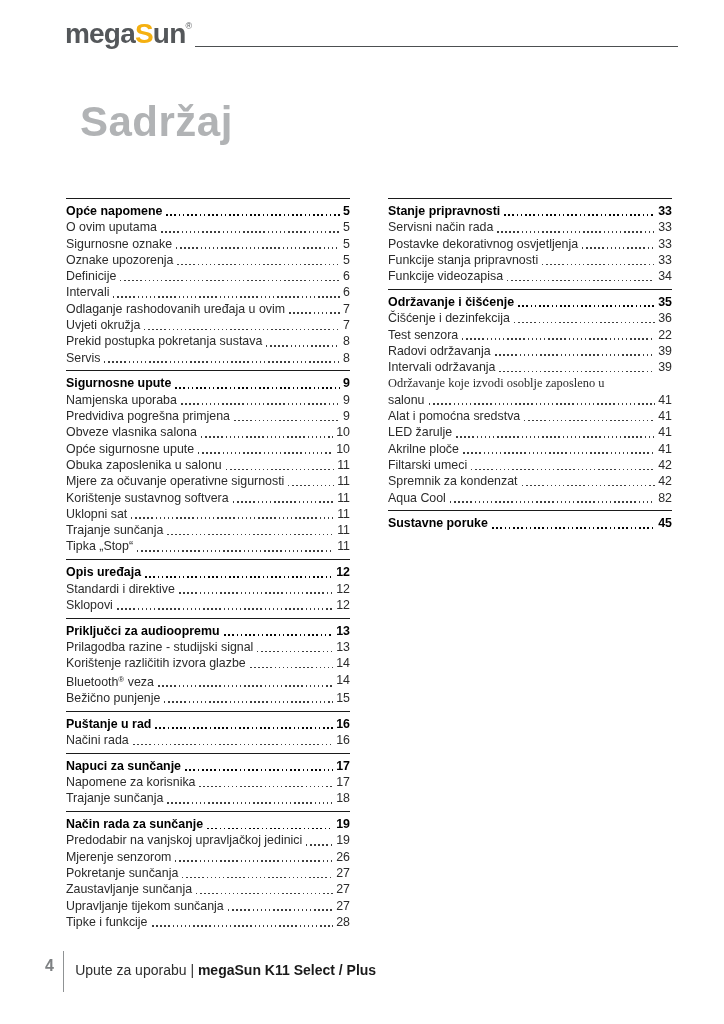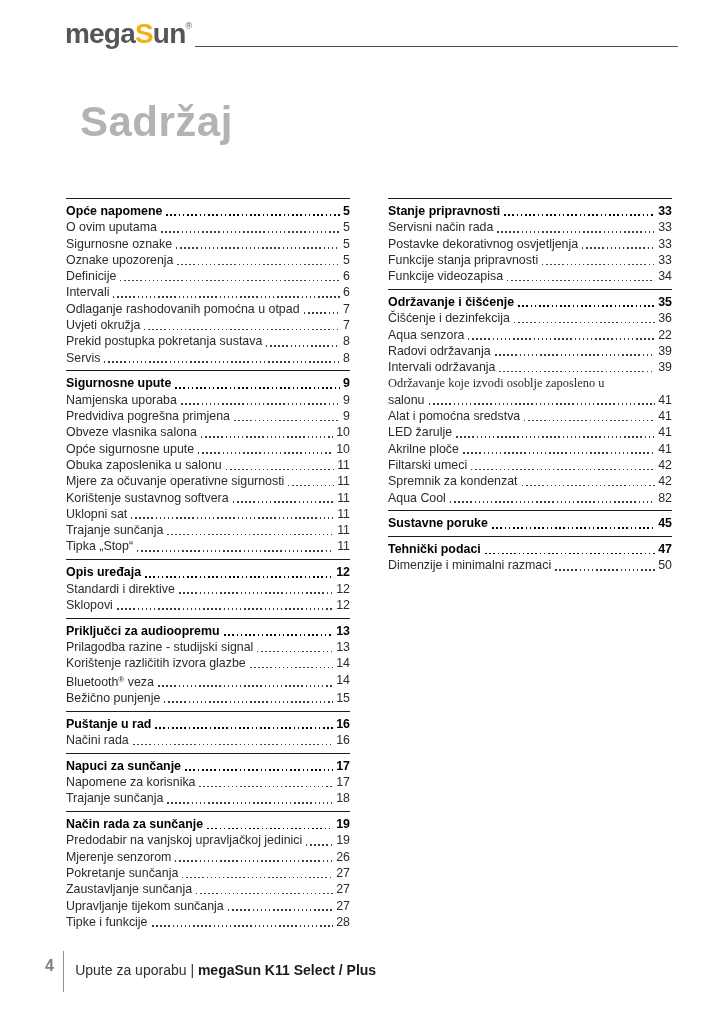--- a/index.html
+++ b/index.html
@@ -90,21 +90,21 @@
             <span class="lbl"><span>Definicije</span></span>
             <span class="lead"></span>
             <span class="pg">6</span>
           </div>
           <div class="row">
             <span class="lbl"><span>Intervali</span></span>
             <span class="lead"></span>
             <span class="pg">6</span>
           </div>
           <div class="row">
-            <span class="lbl"><span>Odlaganje rashodovanih pomoćna u otpad</span></span>
+            <span class="lbl"><span>Odlaganje rashodovanih uređaja u ovim</span></span>
             <span class="lead"></span>
             <span class="pg">7</span>
           </div>
           <div class="row">
             <span class="lbl"><span>Uvjeti okružja</span></span>
             <span class="lead"></span>
             <span class="pg">7</span>
           </div>
           <div class="row">
             <span class="lbl"><span>Prekid postupka pokretanja sustava</span></span>
@@ -318,21 +318,21 @@
             <span class="lbl"><span>Održavanje i čišćenje</span></span>
             <span class="lead"></span>
             <span class="pg">35</span>
           </div>
           <div class="row">
             <span class="lbl"><span>Čišćenje i dezinfekcija</span></span>
             <span class="lead"></span>
             <span class="pg">36</span>
           </div>
           <div class="row">
-            <span class="lbl"><span>Aqua senzora</span></span>
+            <span class="lbl"><span>Test senzora</span></span>
             <span class="lead"></span>
             <span class="pg">22</span>
           </div>
           <div class="row">
             <span class="lbl"><span>Radovi održavanja</span></span>
             <span class="lead"></span>
             <span class="pg">39</span>
           </div>
           <div class="row">
             <span class="lbl"><span>Intervali održavanja</span></span>
@@ -376,32 +376,20 @@
             <span class="lbl"><span>Aqua Cool</span></span>
             <span class="lead"></span>
             <span class="pg">82</span>
           </div>
         </div>
         <div class="section">
           <div class="row head">
             <span class="lbl"><span>Sustavne poruke</span></span>
             <span class="lead"></span>
             <span class="pg">45</span>
-          </div>
-        </div>
-        <div class="section">
-          <div class="row head">
-            <span class="lbl"><span>Tehnički podaci</span></span>
-            <span class="lead"></span>
-            <span class="pg">47</span>
-          </div>
-          <div class="row">
-            <span class="lbl"><span>Dimenzije i minimalni razmaci</span></span>
-            <span class="lead"></span>
-            <span class="pg">50</span>
           </div>
         </div>
       </div>
   </div>
 
   <div class="footer">
     <div class="pagenum">4</div>
     <div class="vrule"></div>
     <div class="foottext"><span>Upute za uporabu</span> <span>|</span> <span class="doc-title">megaSun K11 Select / Plus</span></div>
   </div>

